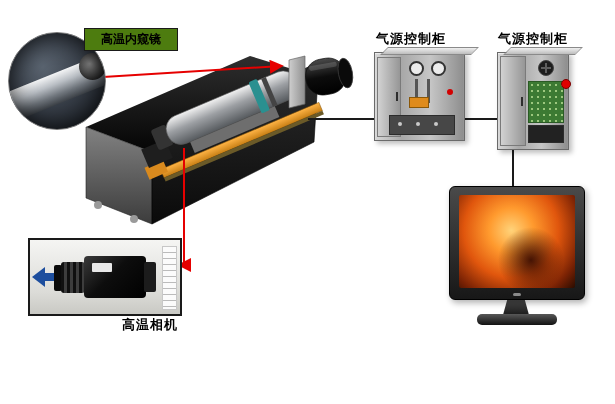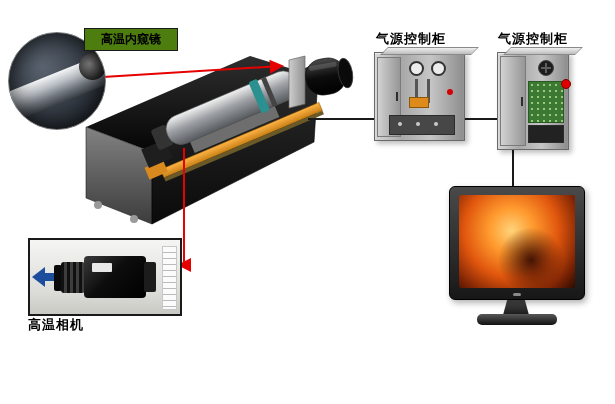--- a/index.html
+++ b/index.html
@@ -194,15 +194,15 @@
   <div class="abs cam-photo">
     <div class="blue-arrow-head"></div>
     <div class="blue-arrow-tail"></div>
     <div class="cam-ring"></div>
     <div class="cam-lens"></div>
     <div class="cam-body"></div>
     <div class="cam-badge"></div>
     <div class="cam-rear"></div>
     <div class="spec-sheet"></div>
   </div>
-  <div class="abs caption" style="left:28px;top:316px;width:150px;text-align:left;">高温相机</div>
+  <div class="abs caption" style="left:28px;top:316px;width:150px;text-align:right;">高温相机</div>
 
 </div>
 
 </body></html>

